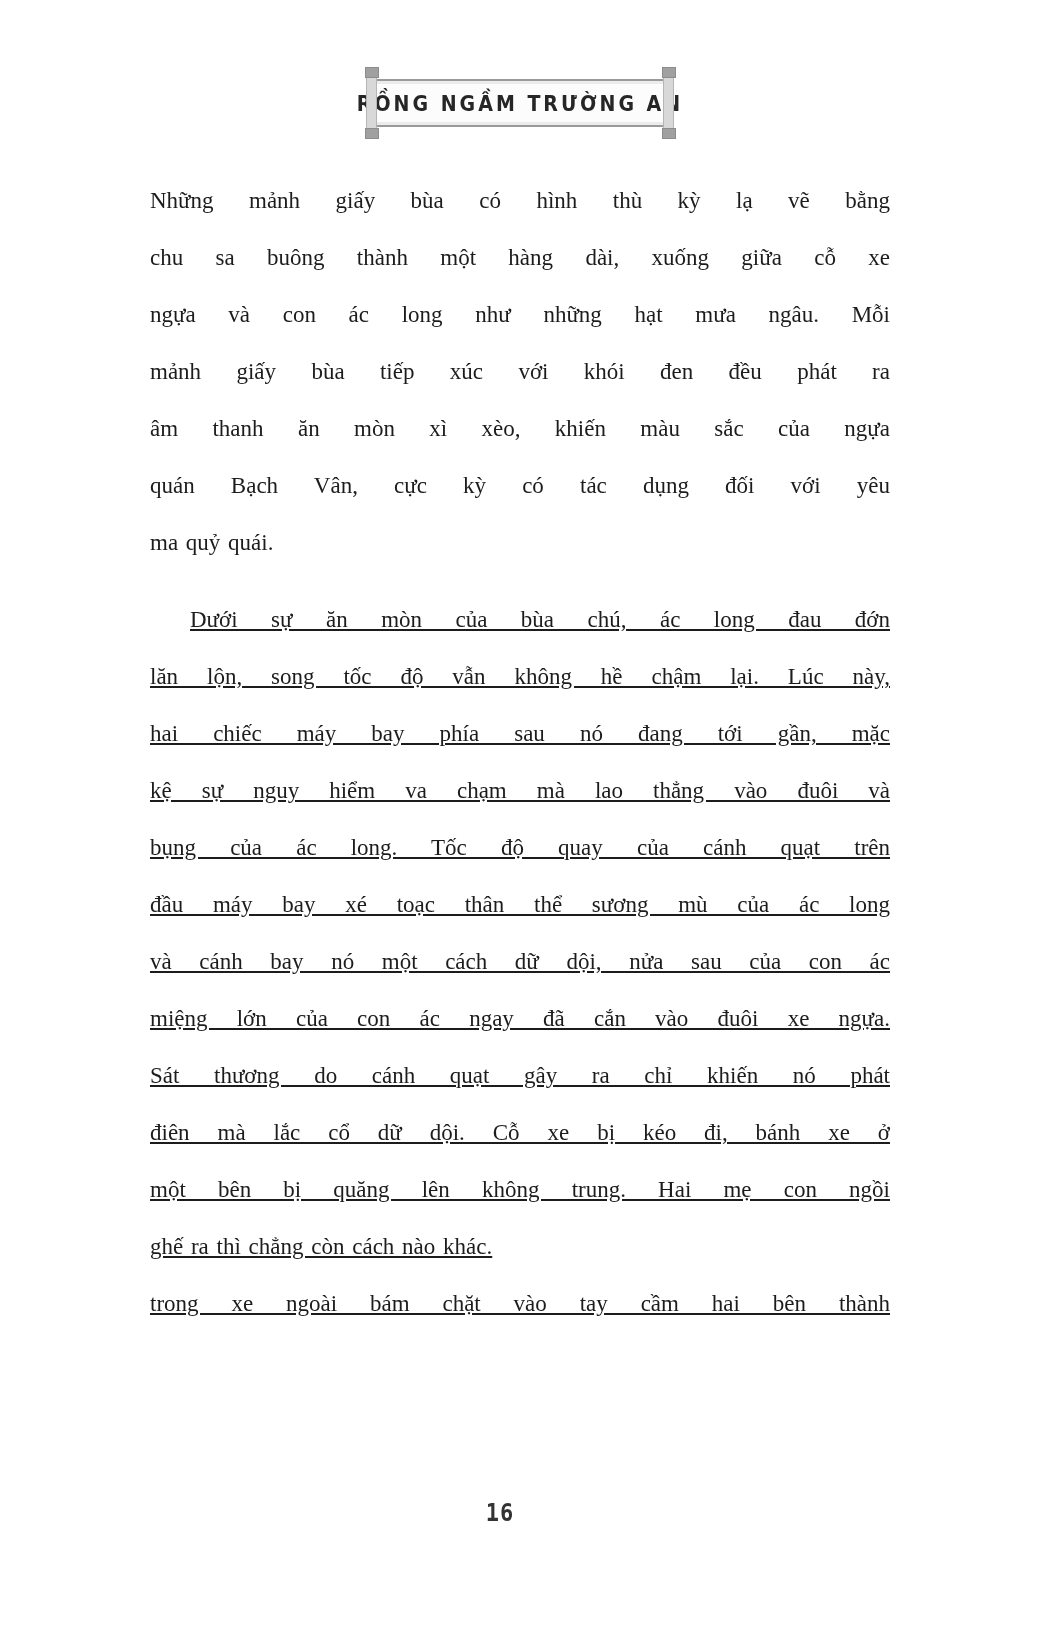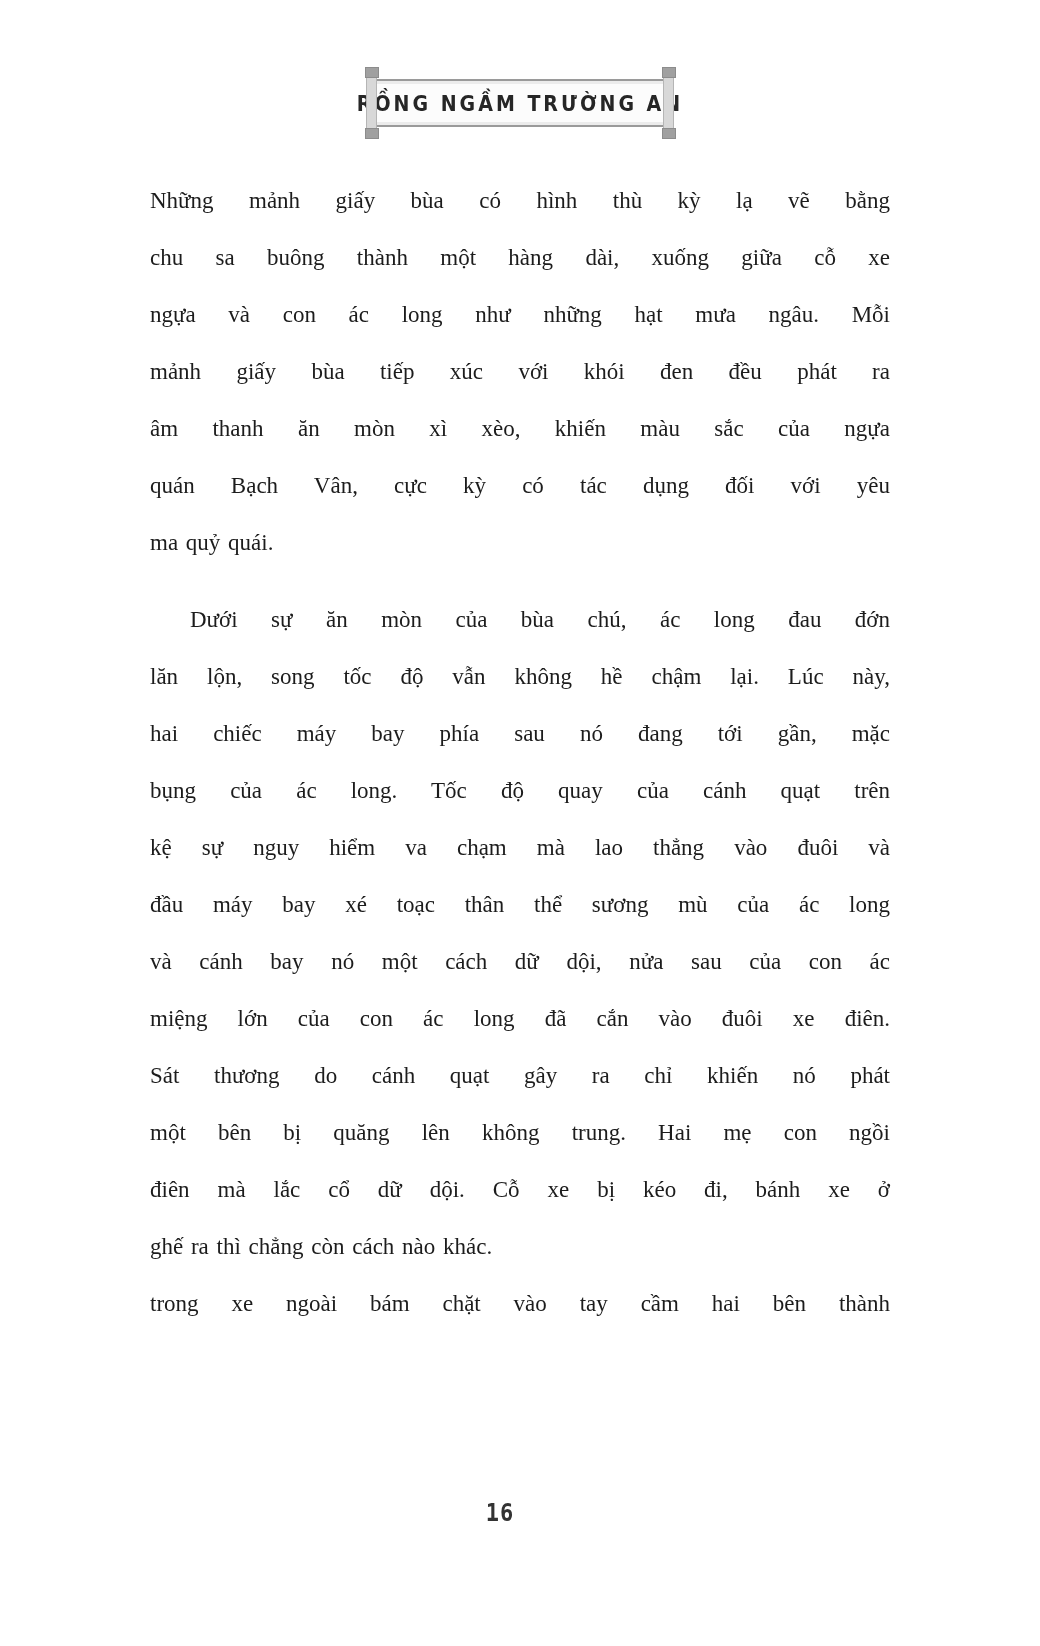--- a/index.html
+++ b/index.html
@@ -67,21 +67,21 @@
 
   
   .body-text {
     position: absolute;
     left: 150px;
     top: 172px;
     width: 740px;
     color: #1c1c1c;
   }
   .paragraph { margin: 0; }
-  .paragraph + .paragraph { margin-top: 20px; }
+  .paragraph + .paragraph { margin-top: 20px; text-decoration: underline; }
   .line {
     font-size: 23px;
     height: 57px;
     line-height: 57px;
     text-align: justify;
     text-align-last: justify;
     word-spacing: 2px;
   }
   .line.last {
     text-align-last: left;
@@ -131,28 +131,28 @@
         <div class="line">ngựa và con ác long như những hạt mưa ngâu. Mỗi</div>
         <div class="line">mảnh giấy bùa tiếp xúc với khói đen đều phát ra</div>
         <div class="line">âm thanh ăn mòn xì xèo, khiến màu sắc của ngựa</div>
         <div class="line">quán Bạch Vân, cực kỳ có tác dụng đối với yêu</div>
         <div class="line last">ma quỷ quái.</div>
       </div>
       <div class="paragraph">
         <div class="line indent">Dưới sự ăn mòn của bùa chú, ác long đau đớn</div>
         <div class="line">lăn lộn, song tốc độ vẫn không hề chậm lại. Lúc này,</div>
         <div class="line">hai chiếc máy bay phía sau nó đang tới gần, mặc</div>
+        <div class="line">kệ sự nguy hiểm va chạm mà lao thẳng vào đuôi và</div>
         <div class="line">bụng của ác long. Tốc độ quay của cánh quạt trên</div>
-        <div class="line">kệ sự nguy hiểm va chạm mà lao thẳng vào đuôi và</div>
         <div class="line">đầu máy bay xé toạc thân thể sương mù của ác long</div>
         <div class="line">và cánh bay nó một cách dữ dội, nửa sau của con ác</div>
-        <div class="line">miệng lớn của con ác long đã cắn vào đuôi xe điên.</div>
+        <div class="line">miệng lớn của con ác ngay đã cắn vào đuôi xe ngựa.</div>
         <div class="line">Sát thương do cánh quạt gây ra chỉ khiến nó phát</div>
+        <div class="line">điên mà lắc cổ dữ dội. Cỗ xe bị kéo đi, bánh xe ở</div>
         <div class="line">một bên bị quăng lên không trung. Hai mẹ con ngồi</div>
-        <div class="line">điên mà lắc cổ dữ dội. Cỗ xe bị kéo đi, bánh xe ở</div>
         <div class="line last">ghế ra thì chẳng còn cách nào khác.</div>
         <div class="line">trong xe ngoài bám chặt vào tay cầm hai bên thành</div>
       </div>
     </div>
 
   <div class="page-number">16</div>
 
 </div>
 
 </body></html>

